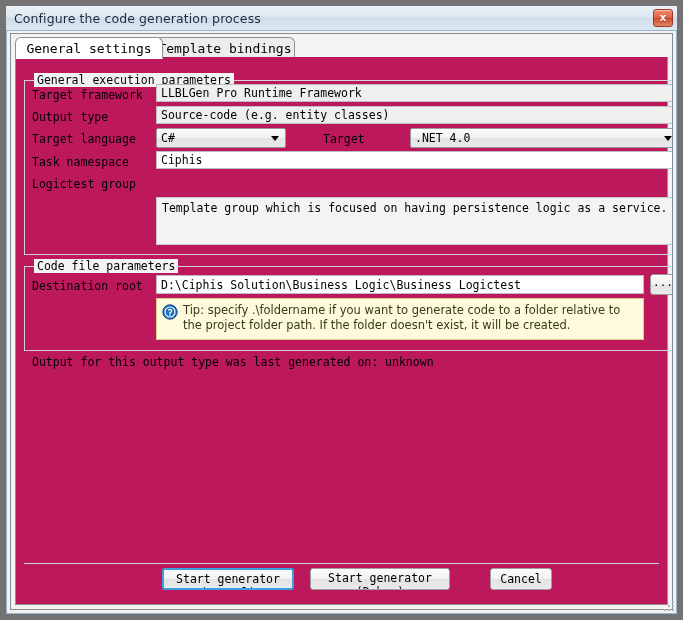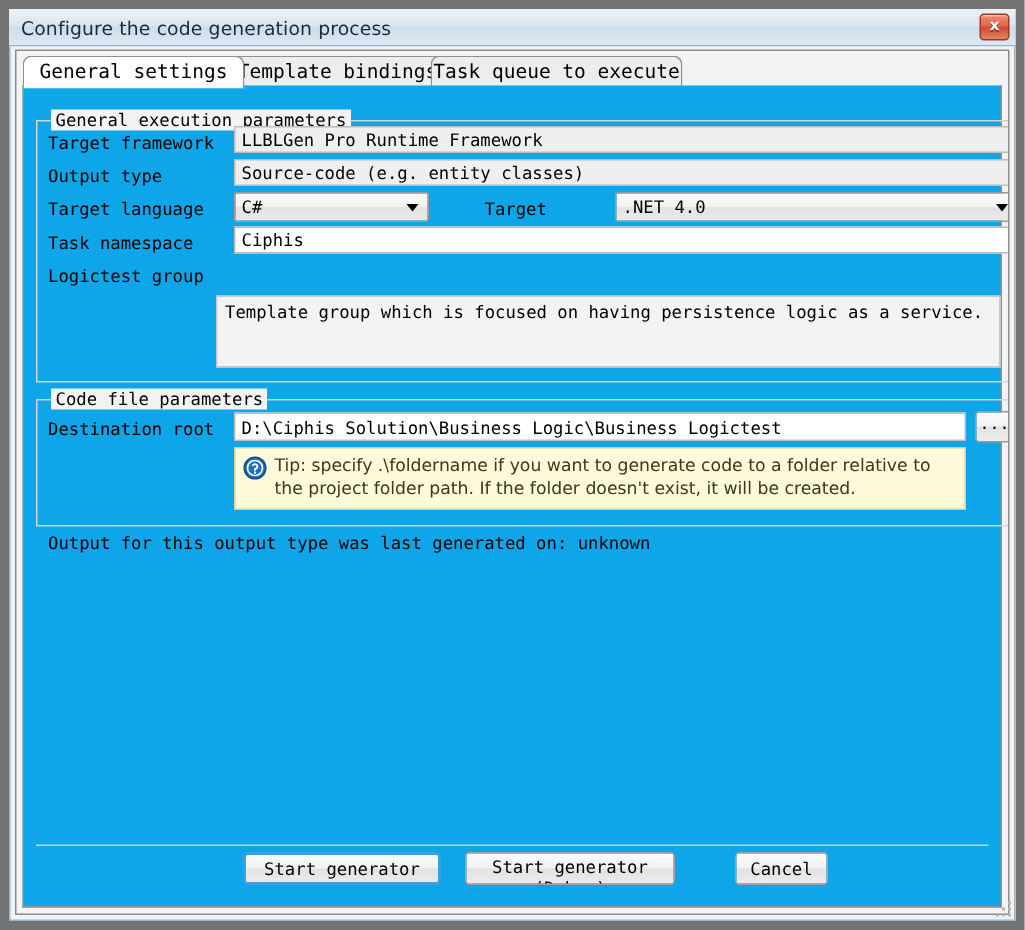--- a/index.html
+++ b/index.html
@@ -118,21 +118,21 @@
     height: 22px;
   }
   .tab-1 { left: 0px;   width: 148px; }
   .tab-2 { left: 140px; width: 140px; }
   .tab-3 { left: 272px; width: 168px; }
 
   
   .tabpage {
     position: absolute;
     left: 4px; top: 23px; right: 4px; bottom: 4px;
-    background: #0ea5e9;
+    background: #be185d;
     border: 1px solid #8f8f8f;
     border-top: none;
   }
 
   
   .group {
     position: absolute;
     box-sizing: border-box;
     border: 1px solid #d4d4d4;
     background: transparent;
@@ -314,23 +314,20 @@
   <div class="client">
     <div class="inner">
 
       <div class="tabstrip">
         <div class="tab tab-1 active">
           <span>General settings</span>
         </div>
         <div class="tab tab-2">
           <span>Template bindings</span>
         </div>
-        <div class="tab tab-3">
-          <span>Task queue to execute</span>
-        </div>
       </div>
 
       <div class="tabpage">
 
         <div class="group" id="group-general">
           <div class="group-title">General execution parameters</div>
         </div>
 
         <div class="flabel" style="left:16px; top:31px;">Target framework</div>
         <div class="field readonly" style="left:140px; top:27px; width:523px; height:18px;">LLBLGen Pro Runtime Framework</div>
@@ -348,21 +345,21 @@
         <div class="field combo" style="left:394px; top:71px; width:269px; height:20px;">
           <span>.NET 4.0</span>
           <i class="arrow"></i>
         </div>
 
         <div class="flabel" style="left:16px; top:98px;">Task namespace</div>
         <div class="field textbox" style="left:140px; top:94px; width:523px; height:18px;text-align:center;">Ciphis</div>
 
         <div class="flabel" style="left:16px; top:120px;">Logictest group</div>
 
-        <div class="descbox" style="left:128px; top:140px; width:523px; height:48px;">Template group which is focused on having persistence logic as a service.</div>
+        <div class="descbox" style="left:140px; top:140px; width:523px; height:48px;">Template group which is focused on having persistence logic as a service.</div>
 
         <div class="group" id="group-codefile">
           <div class="group-title">Code file parameters</div>
         </div>
 
         <div class="flabel" style="left:16px; top:222px;">Destination root</div>
         <div class="field textbox" style="left:140px; top:218px; width:488px; height:19px;">D:\Ciphis Solution\Business Logic\Business Logictest</div>
         <div class="browse-btn" style="left:634px; top:217px; width:26px; height:21px;">...</div>
 
         <div class="tipbox" style="left:140px; top:241px; width:488px; height:42px;">

